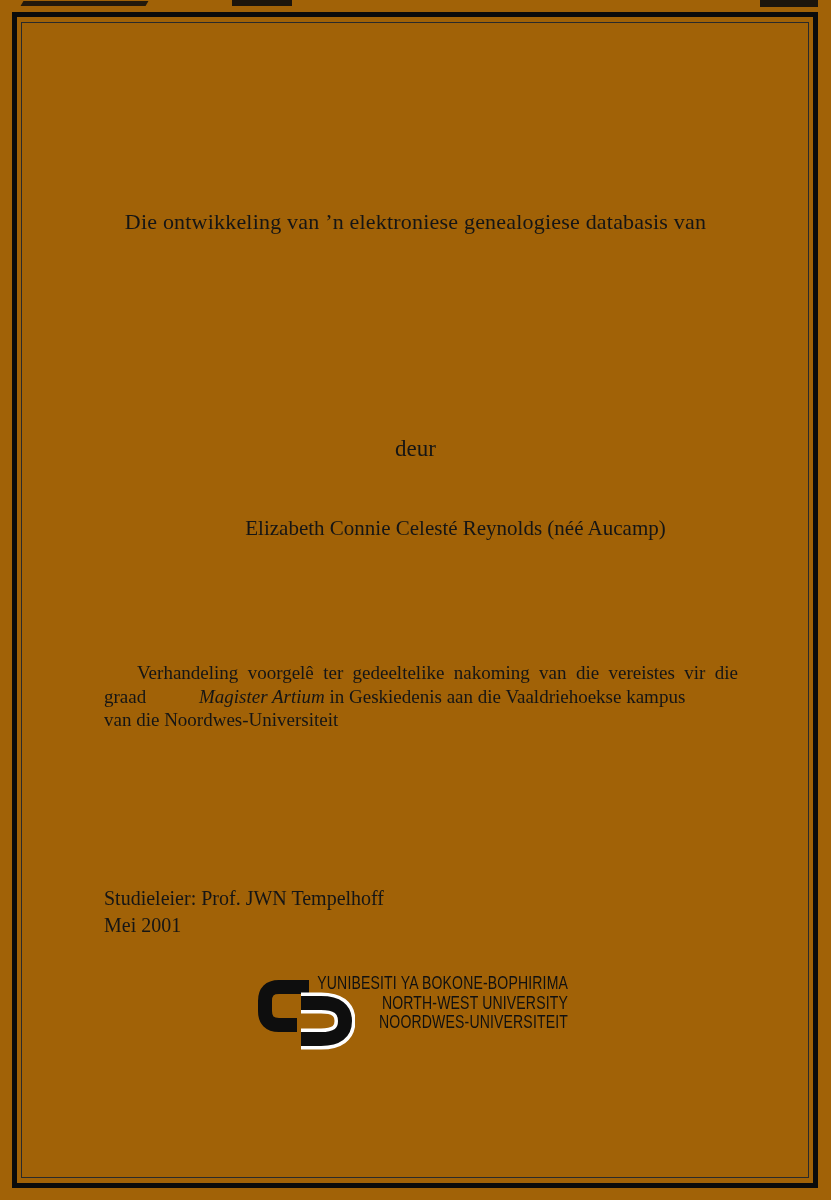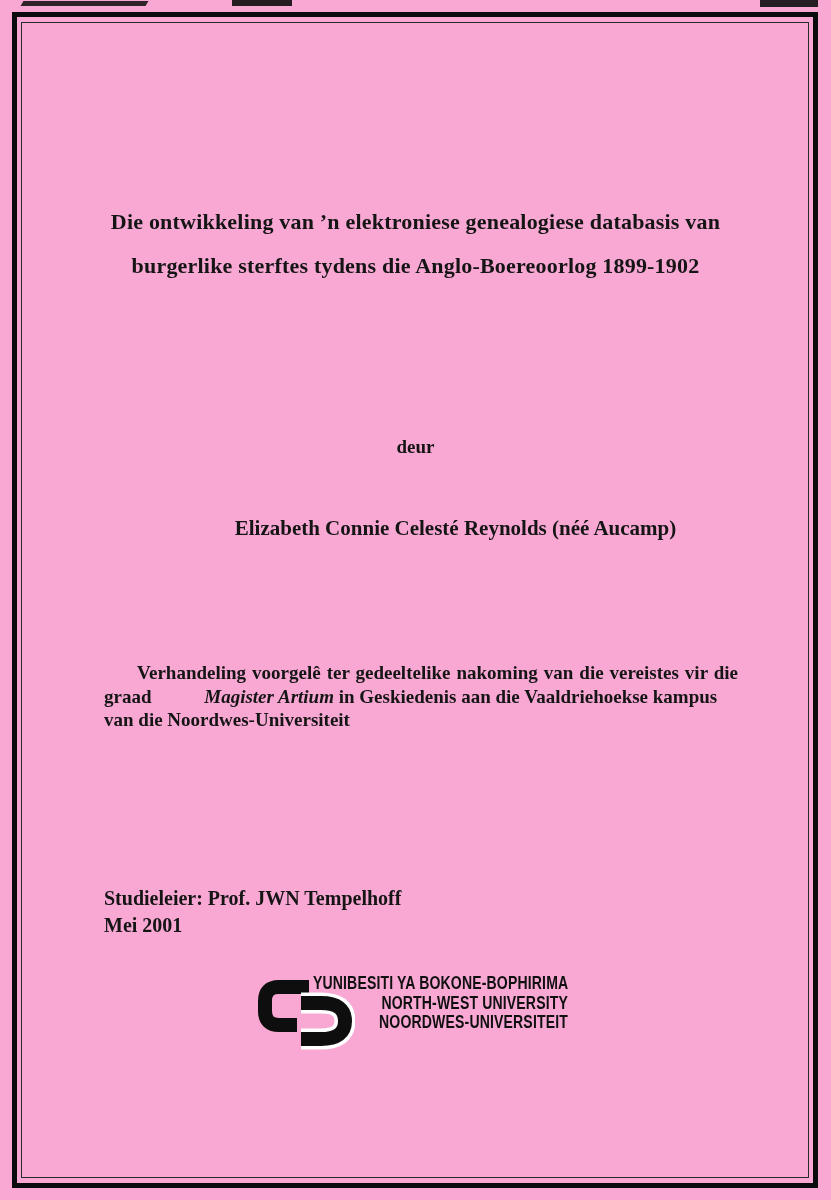--- a/index.html
+++ b/index.html
@@ -1,24 +1,23 @@
 <!DOCTYPE html>
 <html><head>
 <meta charset="utf-8">
 <style>
   html, body { margin: 0; padding: 0; background: #e8e8e8; }
   .page {
     position: relative;
     width: 831px; height: 1200px;
     margin: 0 auto;
-    background: #f9a8d4;
+    background: #a16207;
     overflow: hidden;
     font-family: "Liberation Serif", serif;
     color: #151515;
-    font-weight: bold;
   }
   
   .artifact { position: absolute; background: #0d0d0d; }
   .art1 { left: 22px;  top: 1px; width: 125px; height: 5px; transform: skewX(-30deg); opacity: .85; }
   .art2 { left: 232px; top: 0;   width: 60px;  height: 6px; opacity: .9; }
   .art3 { left: 760px; top: 0;   width: 58px;  height: 7px; opacity: .9; }
 
   
   .frame-thick {
     position: absolute; left: 12px; top: 12px; right: 13px; bottom: 12px;
@@ -31,21 +30,21 @@
 
   .title-block {
     position: absolute; top: 200px; left: 58px; width: 715px;
     text-align: center;
     font-size: 22px; line-height: 44px;
     letter-spacing: 0.2px;
     white-space: nowrap;
   }
   .byline {
     position: absolute; top: 436px; left: 0; width: 831px;
-    text-align: center; font-size: 19px;
+    text-align: center; font-size: 23px;
   }
   .author-line {
     position: absolute; top: 516px; left: 0; width: 831px;
     text-align: center; font-size: 21px; margin-left: 40px;
   }
   .statement {
     position: absolute; top: 661px; left: 104px; width: 634px;
     font-size: 19px; line-height: 23.5px;
   }
   .statement .justified { text-align: justify; text-align-last: justify; margin-left: 33px; }
@@ -76,21 +75,20 @@
 
   <div class="artifact art1"></div>
   <div class="artifact art2"></div>
   <div class="artifact art3"></div>
 
   <div class="frame-thick"></div>
   <div class="frame-thin"></div>
 
   <div class="title-block">
     <div>Die ontwikkeling van ’n elektroniese genealogiese databasis van</div>
-    <div>burgerlike sterftes tydens die Anglo-Boereoorlog 1899-1902</div>
   </div>
 
   <div class="byline">deur</div>
 
   <div class="author-line">Elizabeth Connie Celesté Reynolds (néé Aucamp)</div>
 
   <div class="statement">
     <div class="justified">Verhandeling voorgelê ter gedeeltelike nakoming van die vereistes vir die</div>
     <div><span>graad </span><span class="italic">Magister Artium</span><span> in Geskiedenis aan die Vaaldriehoekse kampus</span></div>
     <div>van die Noordwes-Universiteit</div>

